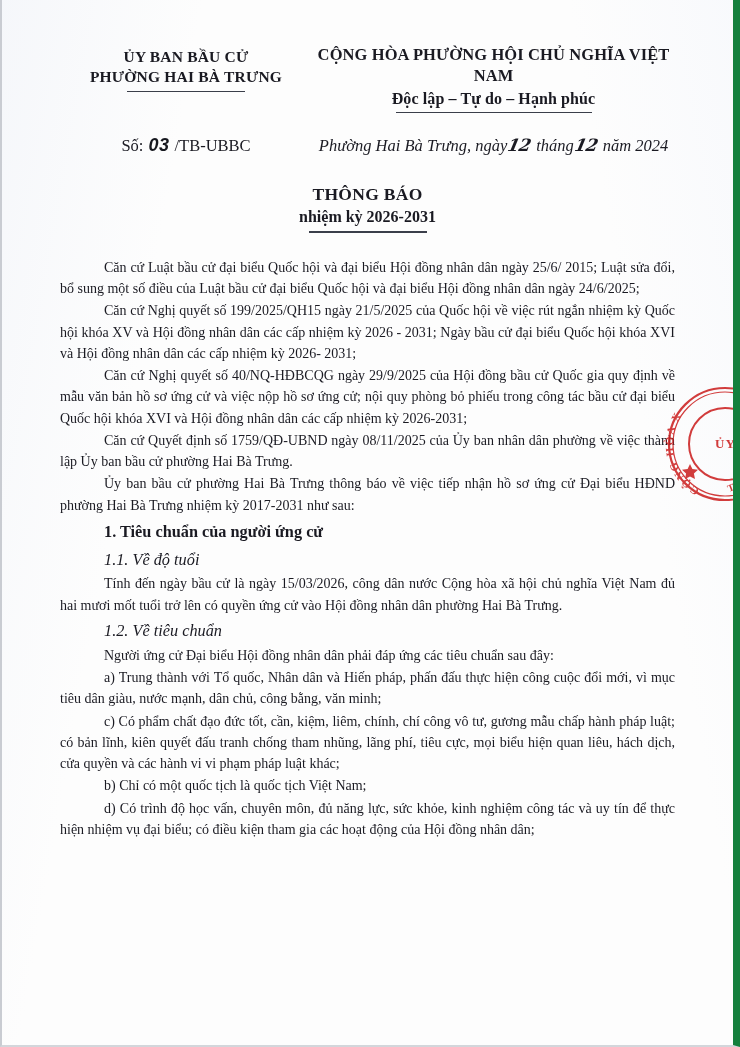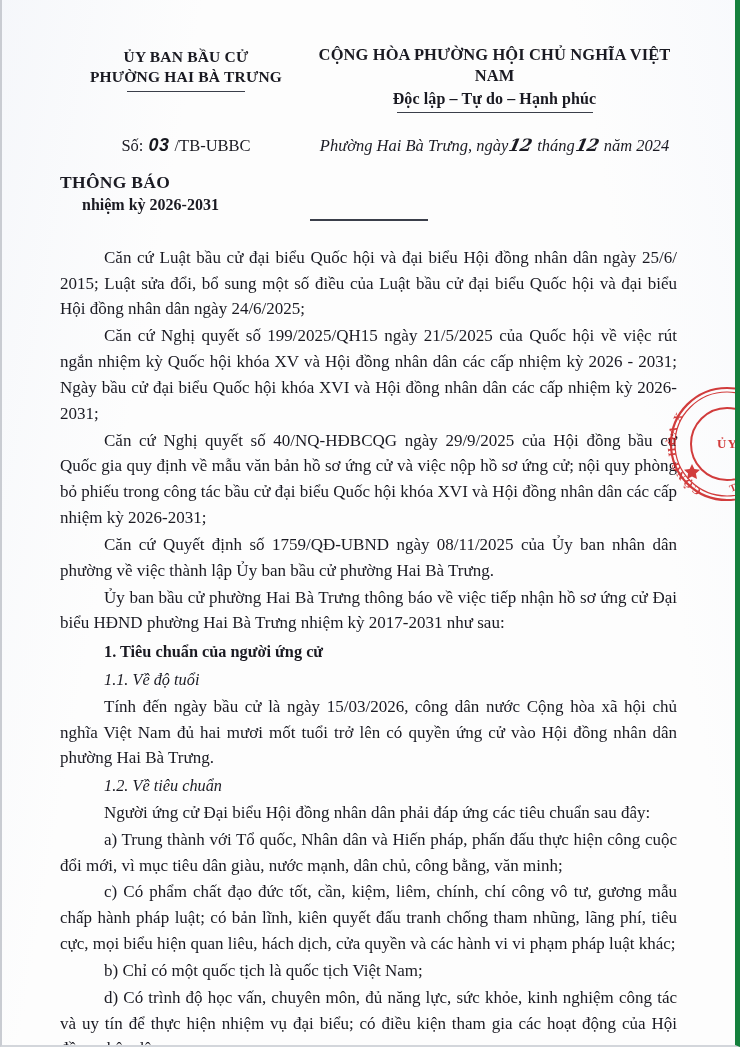--- a/index.html
+++ b/index.html
@@ -15,21 +15,21 @@
 
   .page {
     position: relative;
     width: 740px;
     height: 1047px;
     margin: 0 auto;
     background: #fdfdfd;
     box-sizing: border-box;
     overflow: hidden;
     border-left: 2px solid #c9ccd2;
-    border-right: 5px solid #15803d;
+    border-right: 7px solid #15803d;
     border-bottom: 2px solid #d3d6db;
   }
 
   
   .page::before {
     content: "";
     position: absolute;
     inset: 0;
     background:
       linear-gradient(100deg, rgba(244,246,250,0.85) 0%, rgba(255,255,255,0) 22%),
@@ -124,21 +124,22 @@
     font-weight: 700;
     font-size: 17px;
     letter-spacing: -0.5px;
     display: inline-block;
     transform: skewX(-12deg);
     padding: 0 1px;
   }
 
   
   .title-block {
-    margin-top: 16px;
+    text-align: center;
+    margin-top: 28px;
   }
   .doc-title {
     font-weight: bold;
     font-size: 17.5px;
     letter-spacing: .3px;
   }
   .doc-subtitle {
     font-weight: bold;
     font-size: 16px;
     line-height: 1.45;
@@ -151,21 +152,21 @@
     background: #3b3f4a;
     margin: 3px auto 0 auto;
   }
 
   
   .body-block {
     margin-top: 24px;
   }
   p.para {
     margin: 0 0 1px 0;
-    font-size: 17px;
+    font-size: 14px;
     line-height: 1.52;
     text-align: justify;
     text-indent: 44px;
     hyphens: none;
   }
 
   .heading-num {
     font-weight: bold;
     font-size: 16.3px;
     line-height: 1.52;

